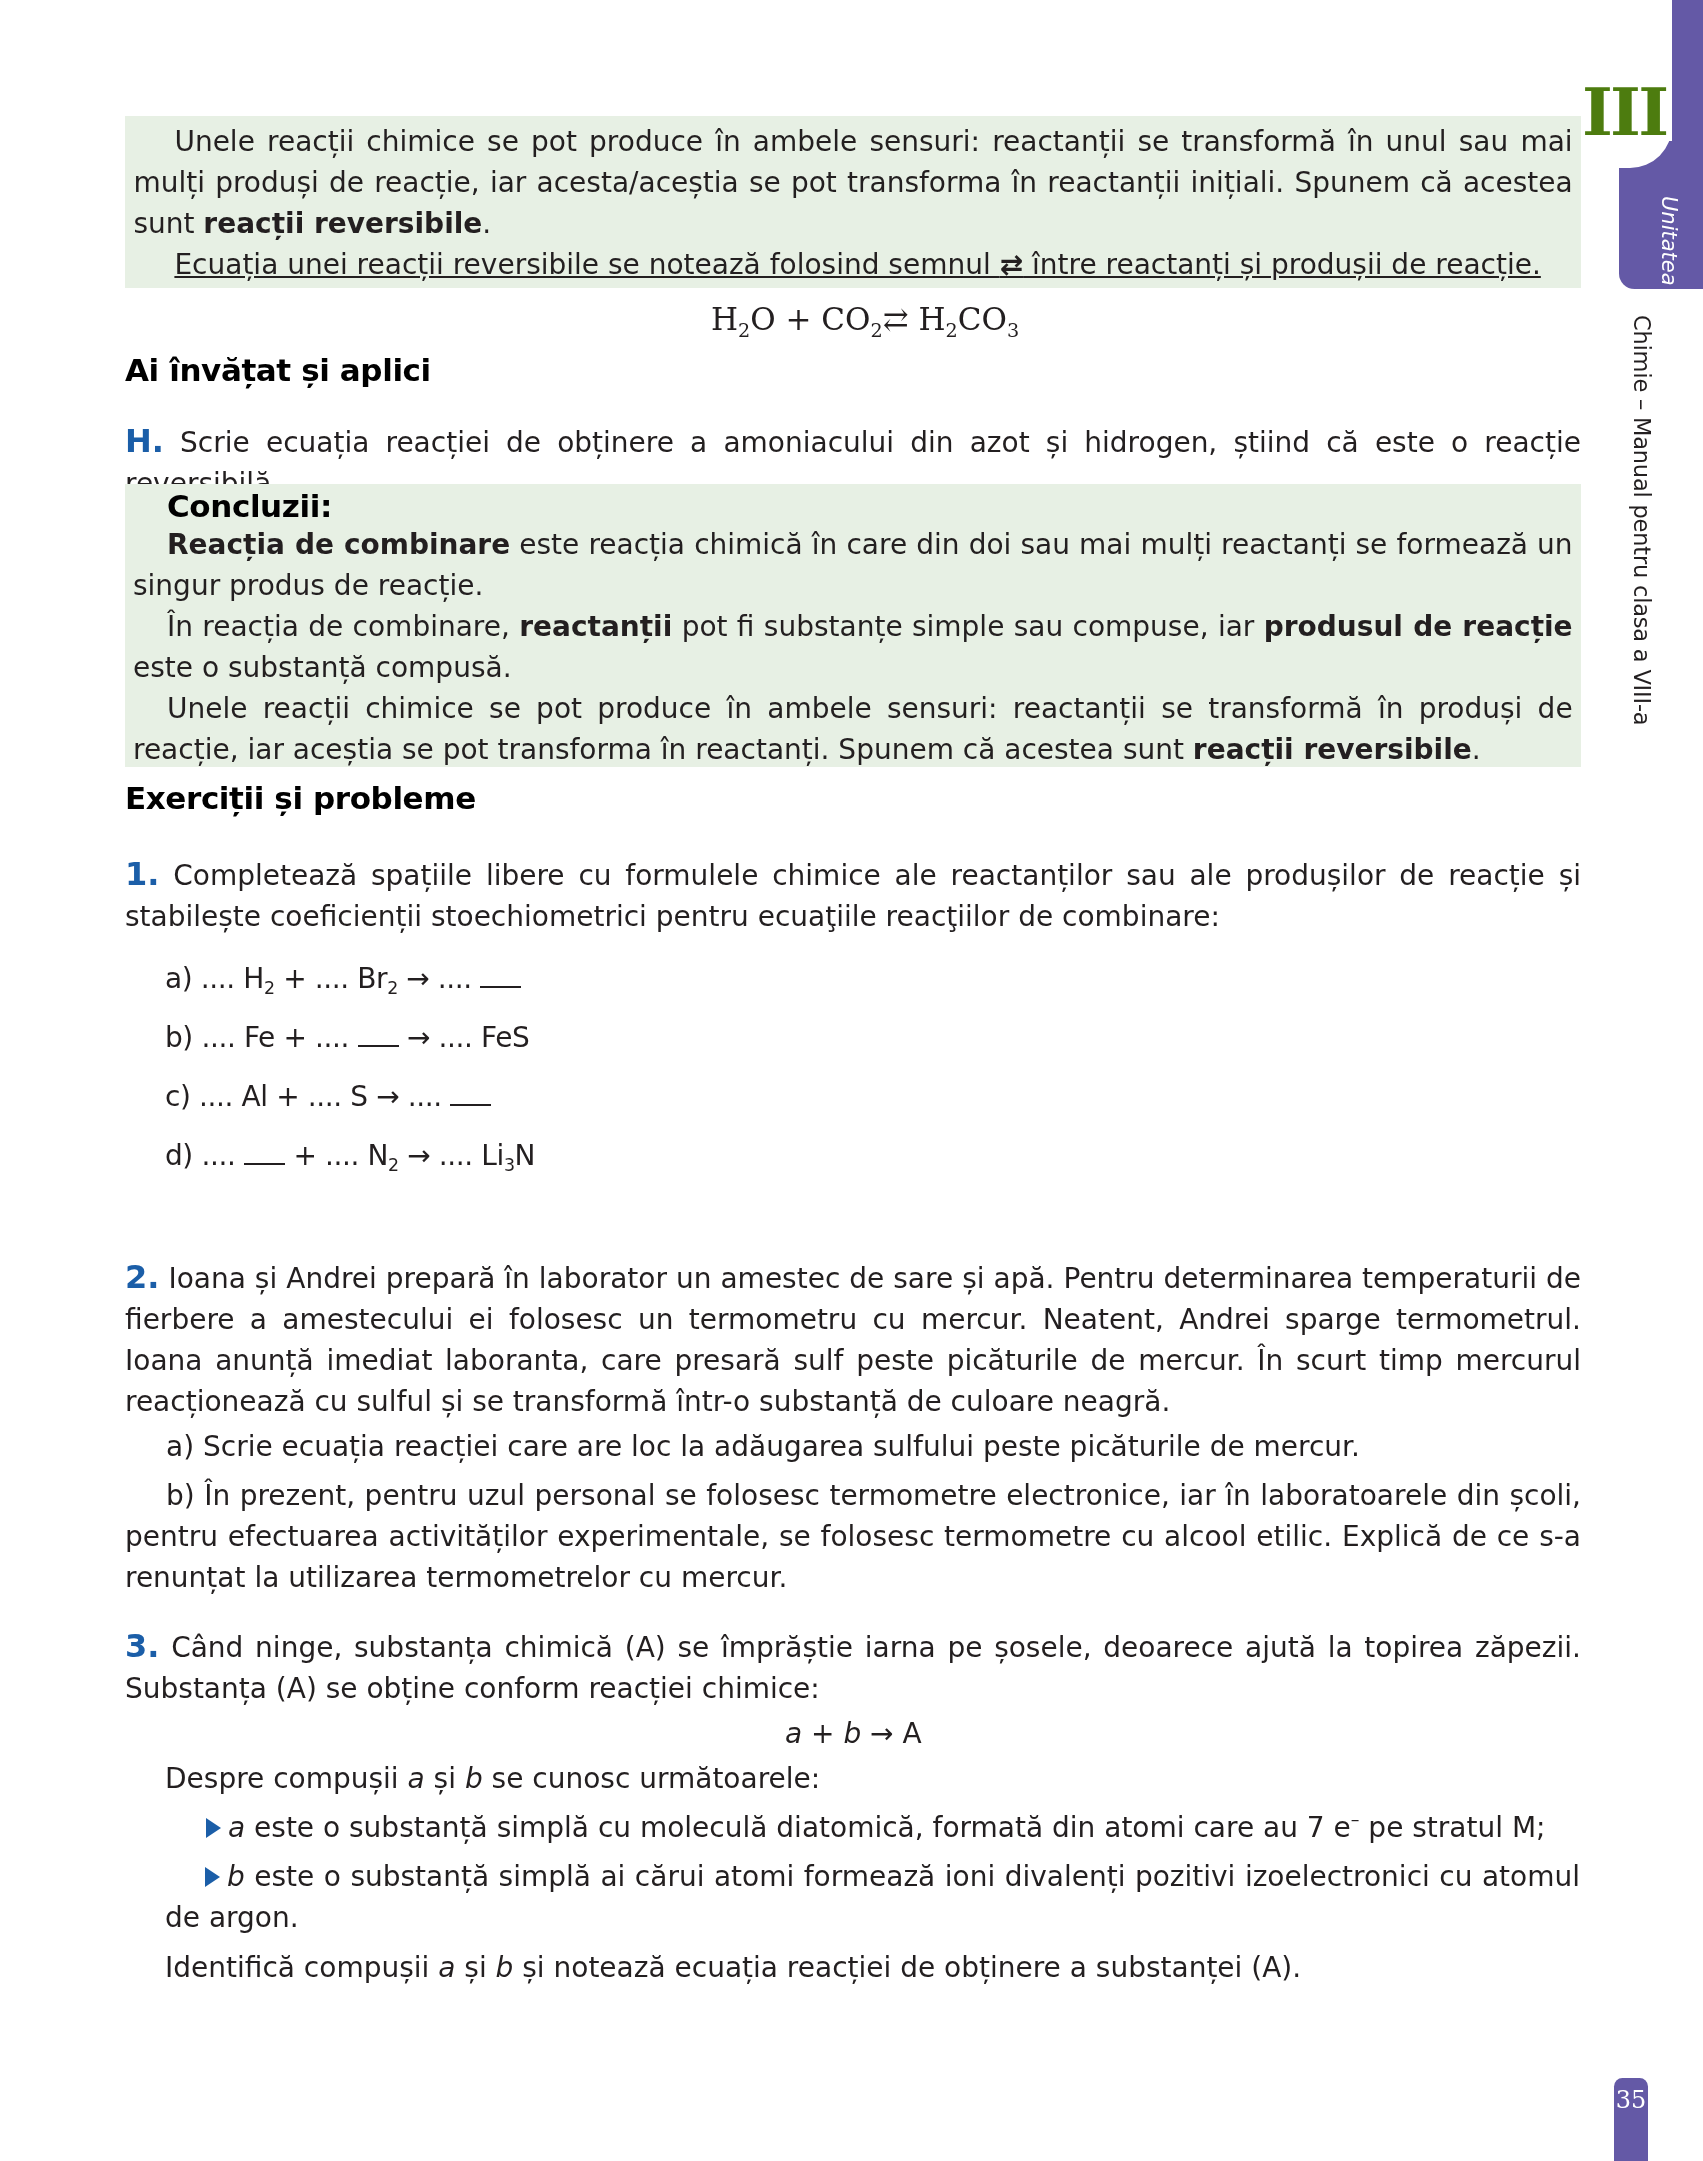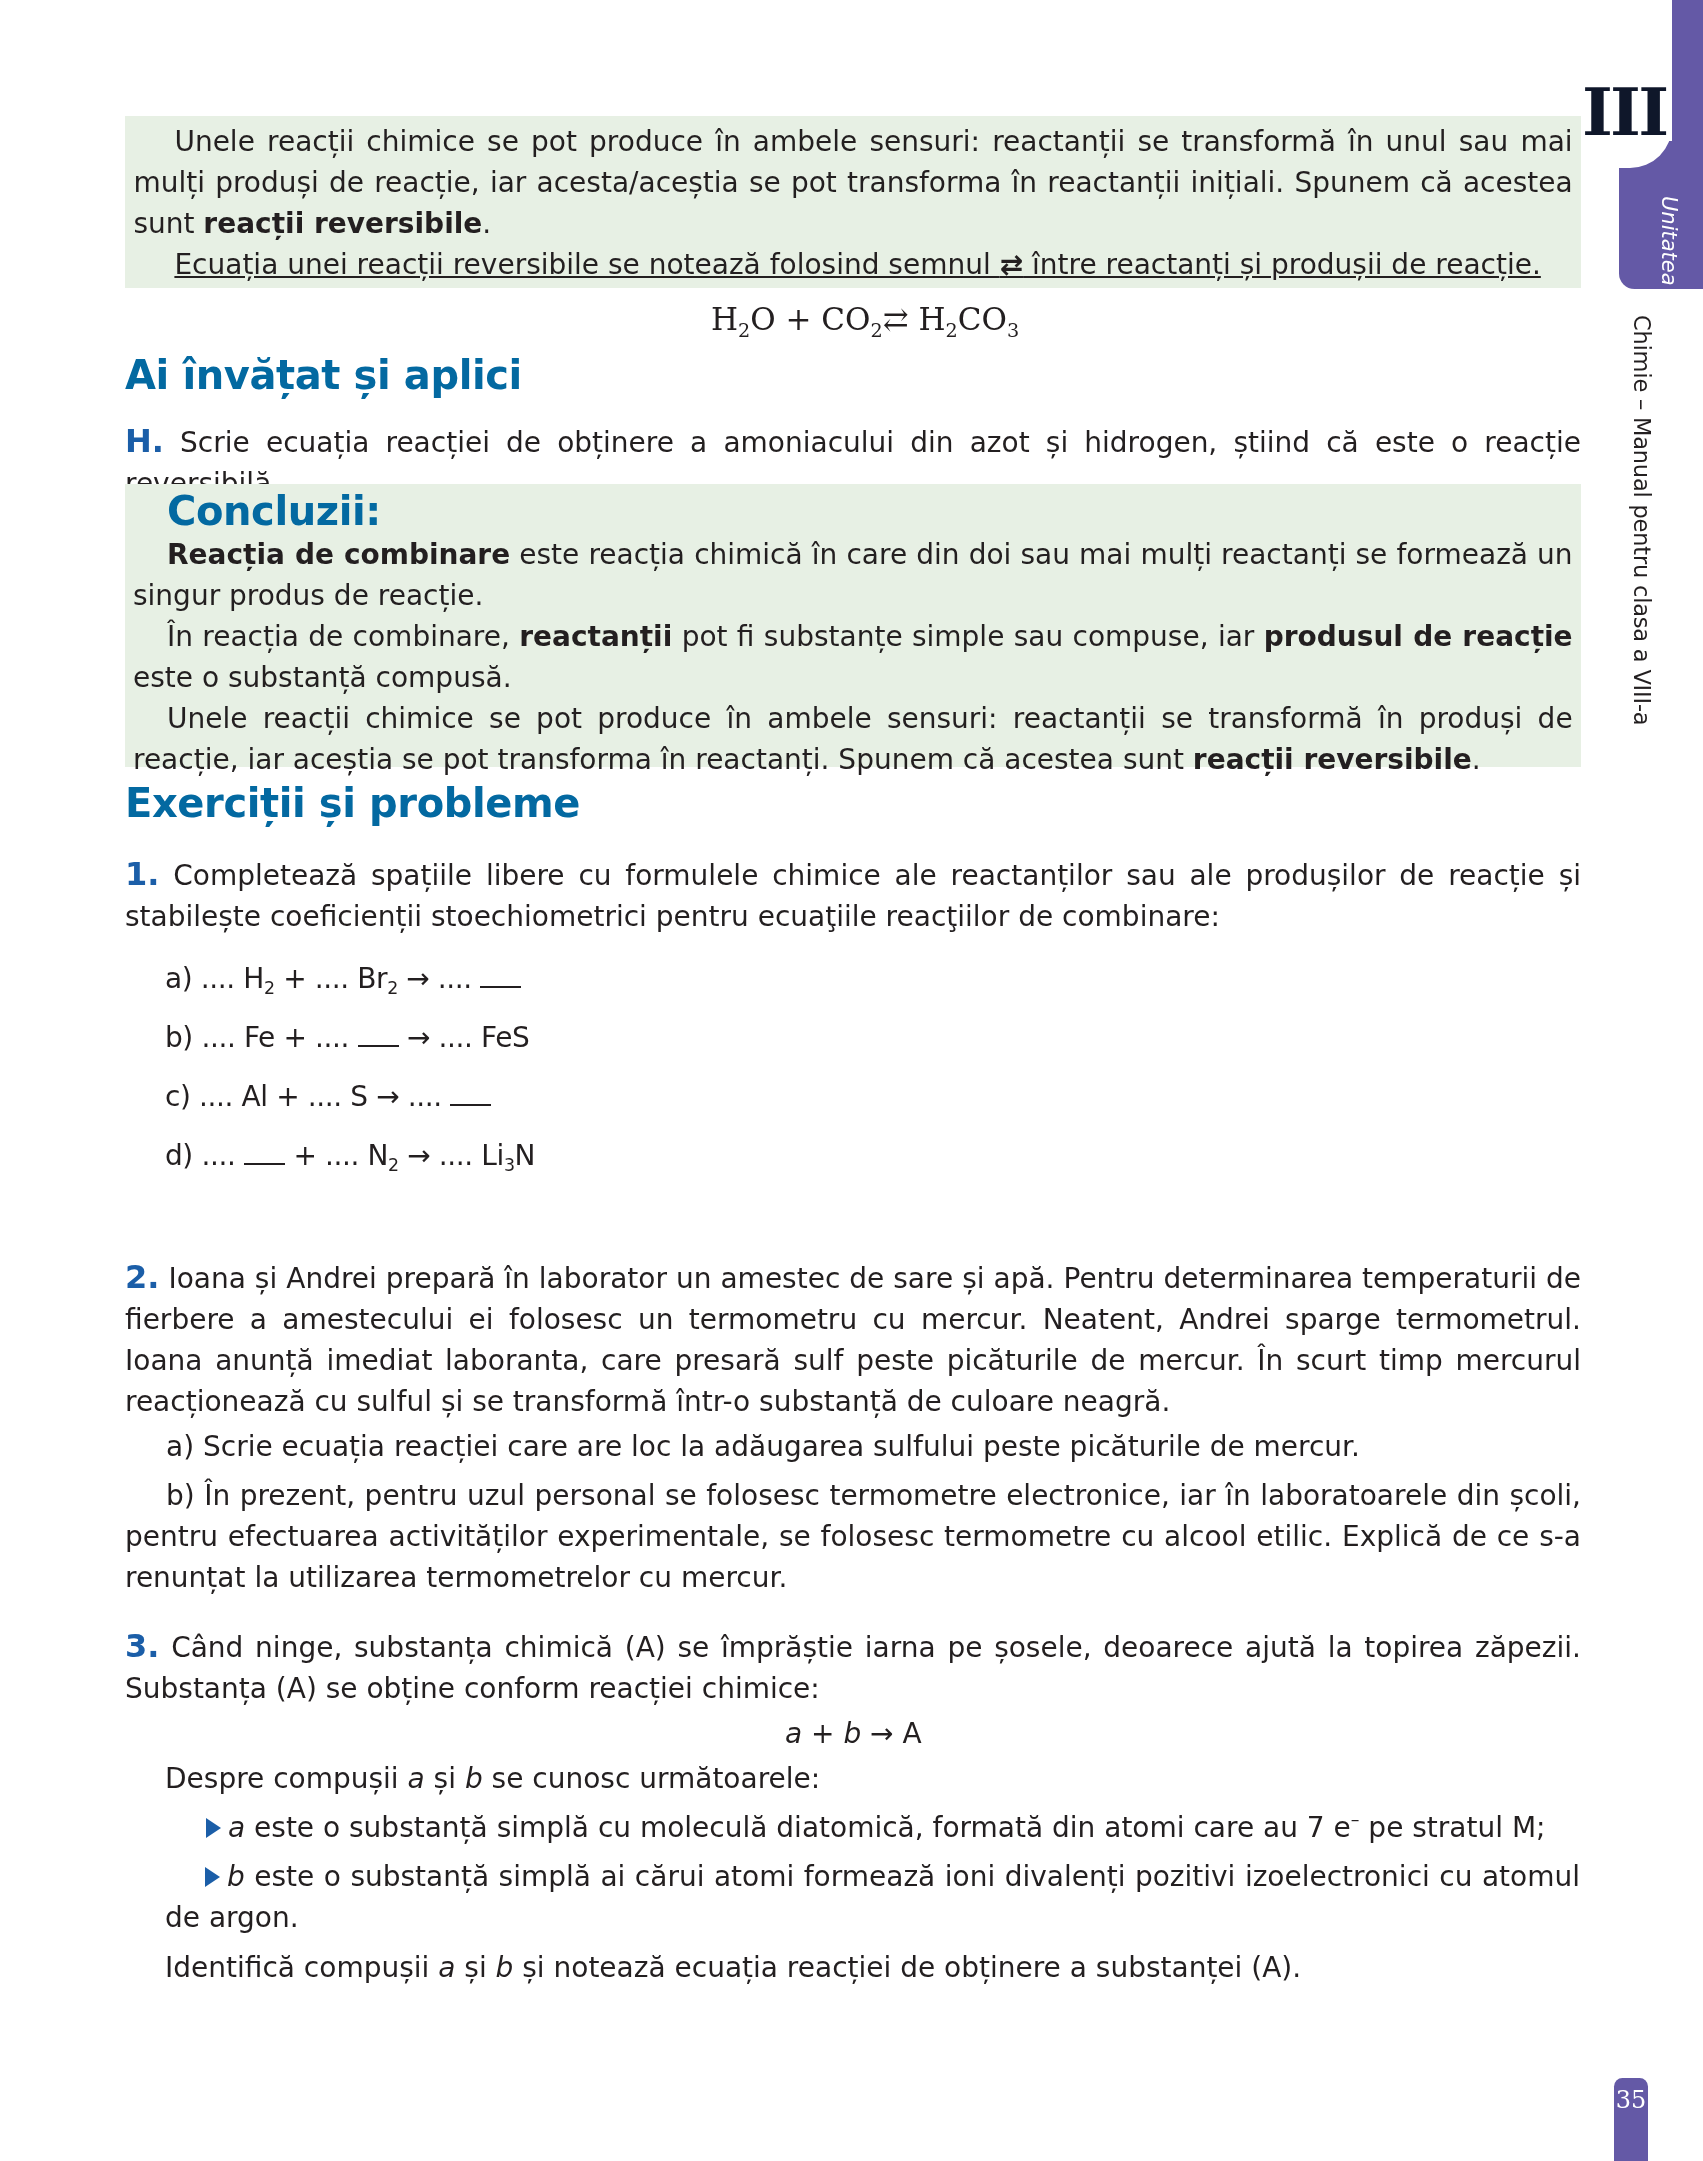--- a/index.html
+++ b/index.html
@@ -4,29 +4,29 @@
 <style>
   html, body { margin:0; padding:0; }
   body {
     width:1704px; height:2161px; position:relative; overflow:hidden;
     background:#ffffff; color:#231f20;
     font-family:"DejaVu Sans", sans-serif;
   }
   .abs { position:absolute; }
   .para { font-size:28px; line-height:41px; text-align:justify; }
   .green-box { background:#e7f0e4; }
-  .heading { color:#0369a1; font-weight:bold; font-size:40px; letter-spacing:-0.4px; }
+  .heading { color:#000000; font-weight:bold; font-size:31px; letter-spacing:-0.4px; }
   .num { color:#1b5ea8; font-weight:bold; font-size:32px; }
   b { font-weight:bold; }
   i { font-style:italic; }
   .indent { text-indent:41px; }
   
   .tab-strip { background:#6459a6; }
   .roman {
-    font-family:"DejaVu Serif", serif; font-weight:bold; color:#0f172a;
+    font-family:"DejaVu Serif", serif; font-weight:bold; color:#4d7c0f;
     font-size:66px; letter-spacing:-2.8px; line-height:1;
   }
   .rot { transform-origin:left top; white-space:nowrap; }
   .eq-serif { font-family:"DejaVu Serif", serif; font-size:31px; }
   sub { font-size:0.62em; vertical-align:-0.35em; line-height:0; }
   sup { font-size:0.62em; vertical-align:0.7em; line-height:0; }
   .eq-line { font-size:28px; line-height:59px; letter-spacing:-0.4px; }
   .blank { display:inline-block; width:41px; border-bottom:2.1px solid #231f20; height:21px; vertical-align:baseline; }
   .bullet-tri {
     display:inline-block; width:0; height:0;

